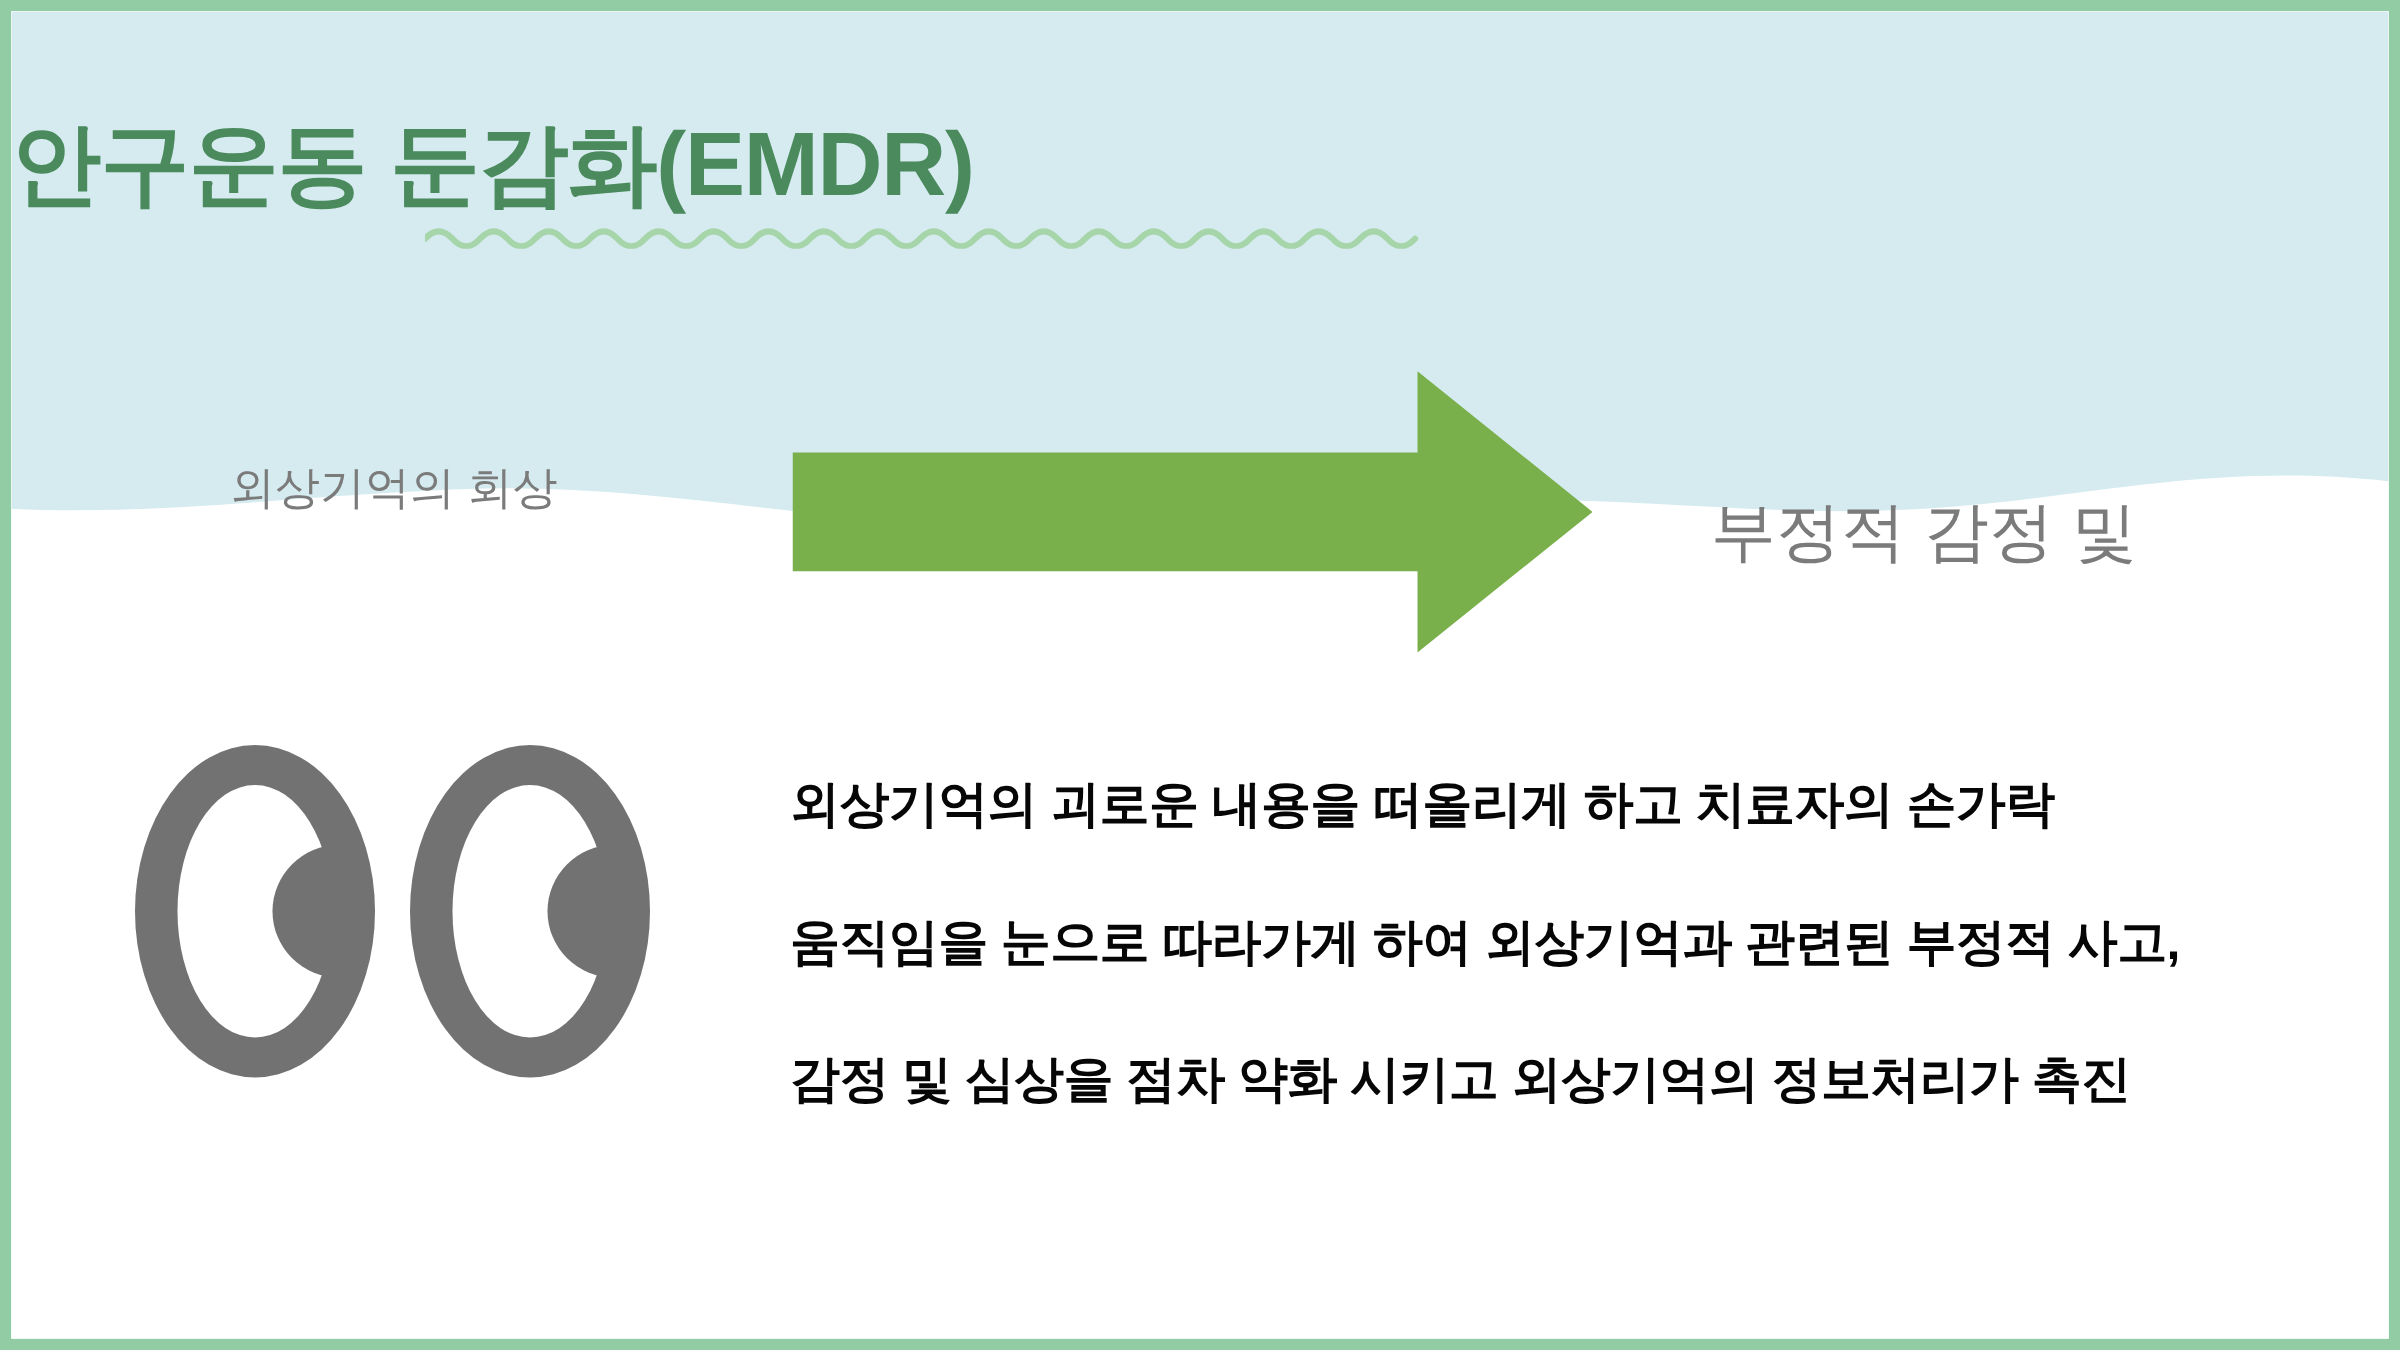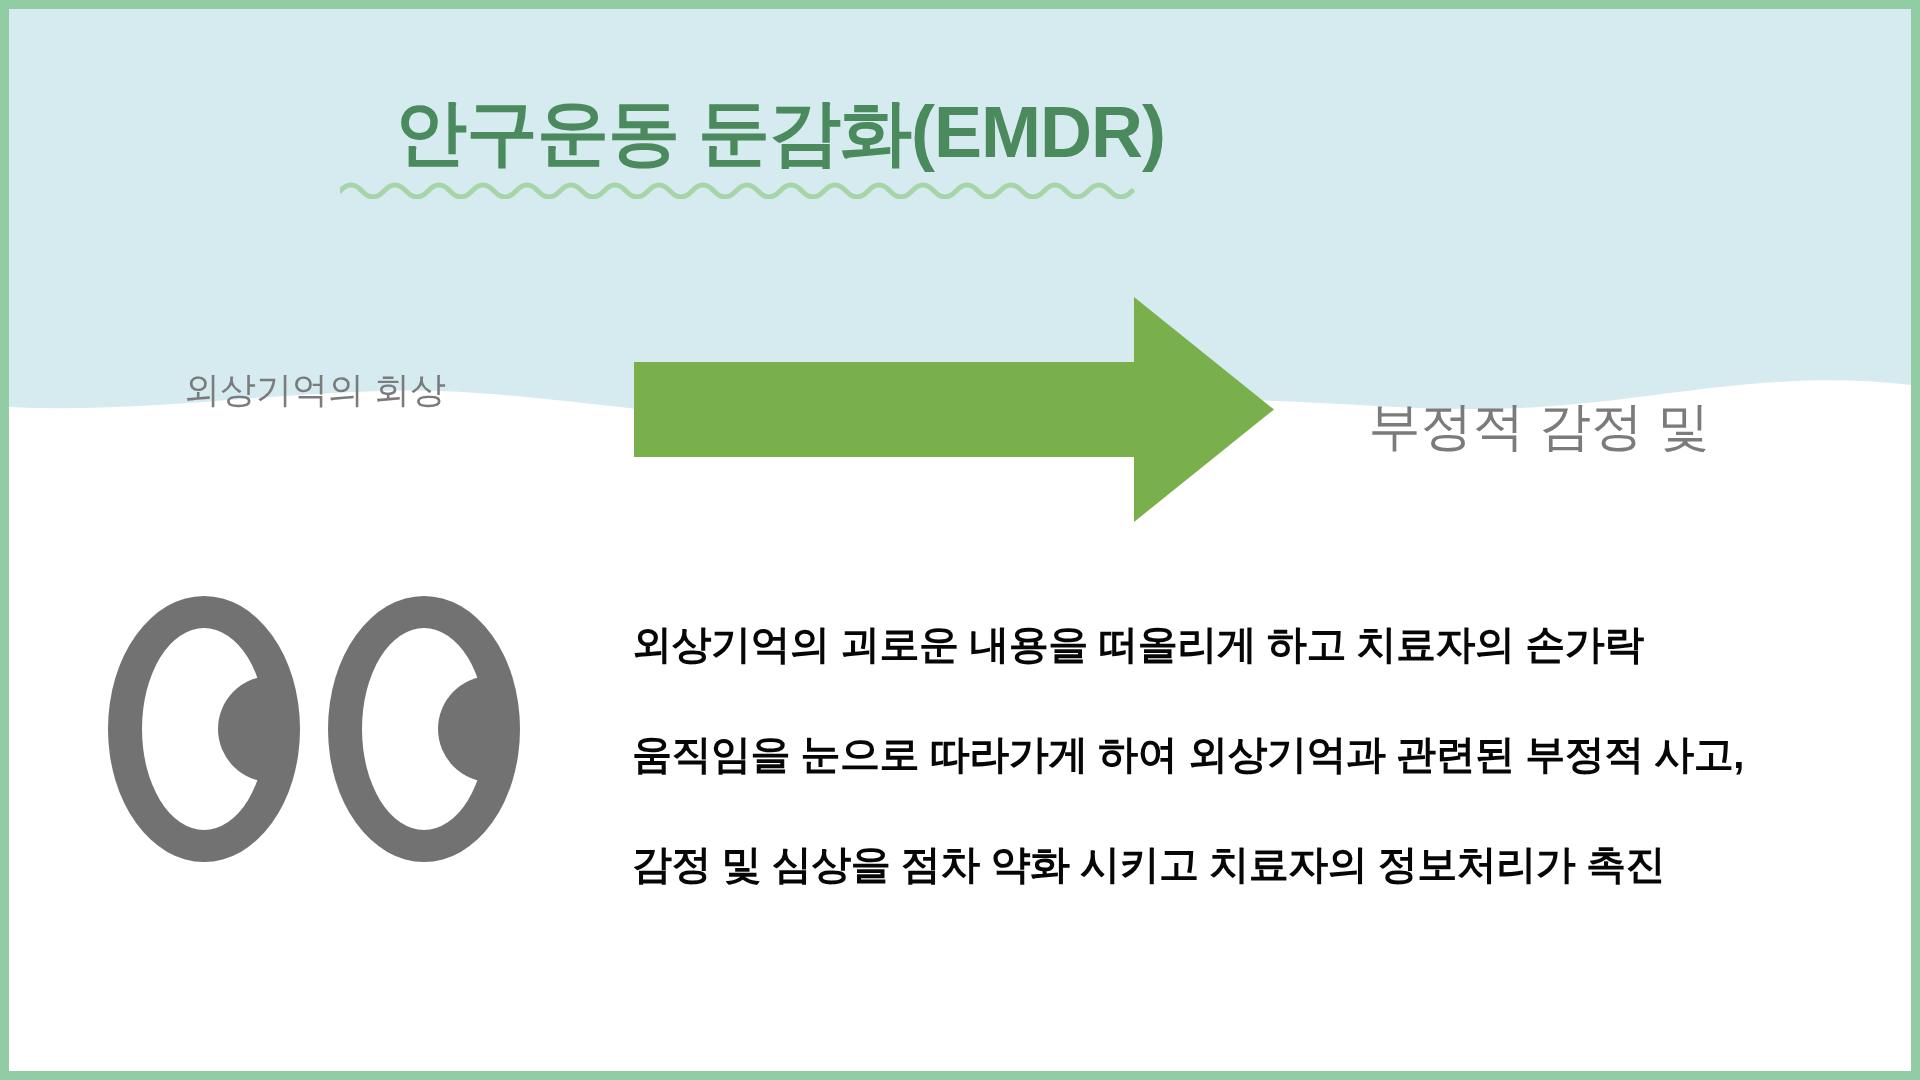--- a/index.html
+++ b/index.html
@@ -49,21 +49,21 @@
   }
   .banner svg { display: block; width: 100%; height: 100%; }
 
   
   .title-wrap {
     position: absolute;
     left: 0;
     top: 86px;
     width: 1542px;
     z-index: 4;
-    text-align: center;
+    text-align: left;
   }
   .title {
     display: inline-block;
     font-size: 72px;
     font-weight: bold;
     color: #4a8a5d;
     letter-spacing: -1px;
     line-height: 1.05;
     white-space: nowrap;
   }
@@ -207,17 +207,17 @@
         <ellipse cx="320" cy="140" rx="62" ry="101" fill="#ffffff"></ellipse>
         <g clip-path="url(#eyeClipR)">
           <circle cx="387" cy="140" r="53" fill="#727272"></circle>
         </g>
       </svg>
     </div>
 
     <div class="body-text">
       <span class="body-line">외상기억의 괴로운 내용을 떠올리게 하고 치료자의 손가락</span>
       <span class="body-line">움직임을 눈으로 따라가게 하여 외상기억과 관련된 부정적 사고,</span>
-      <span class="body-line">감정 및 심상을 점차 약화 시키고 치료자의 정보처리가 촉진</span>
+      <span class="body-line">감정 및 심상을 점차 약화 시키고 외상기억의 정보처리가 촉진</span>
     </div>
 
   </div>
 </div>
 
 </body></html>

